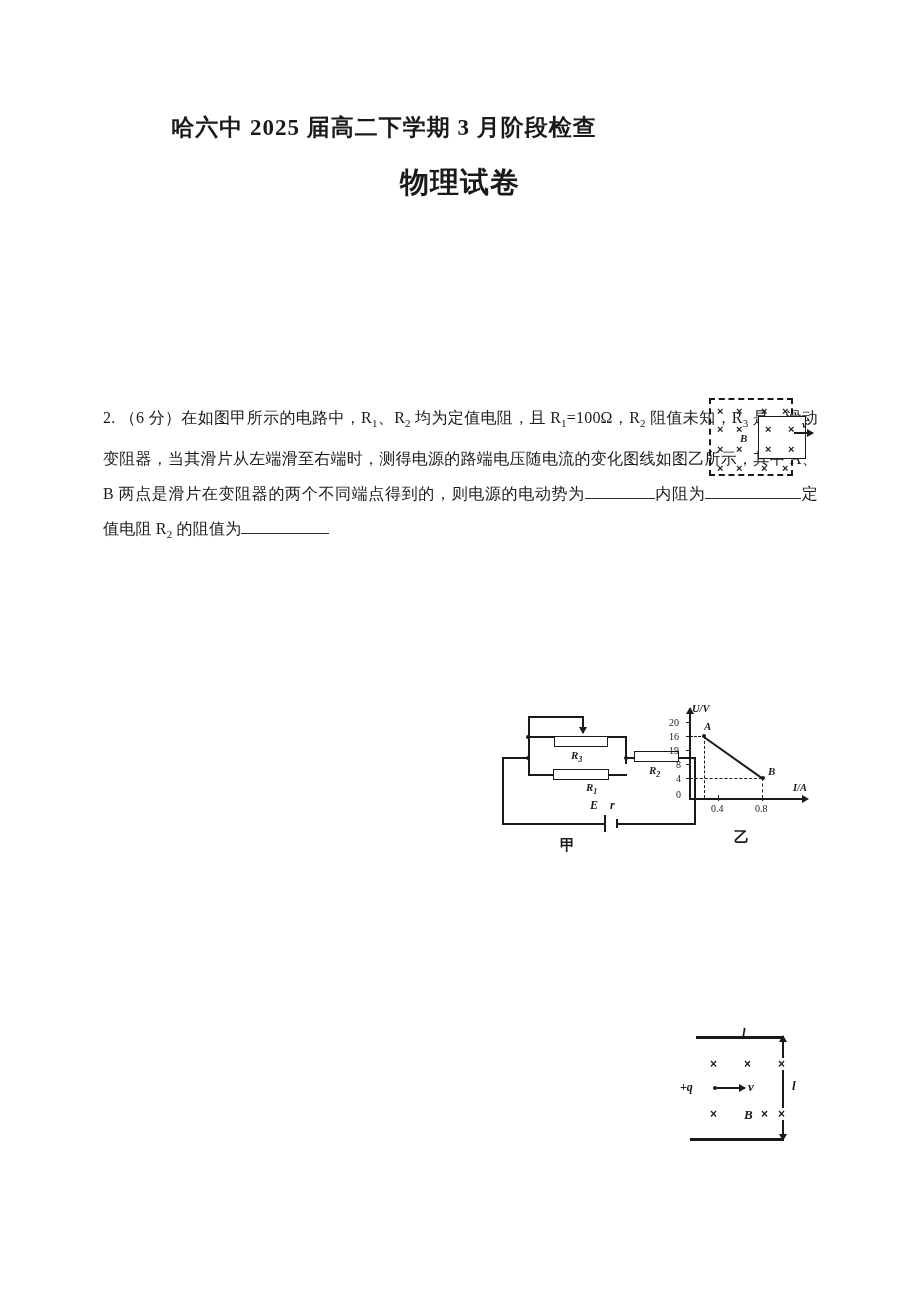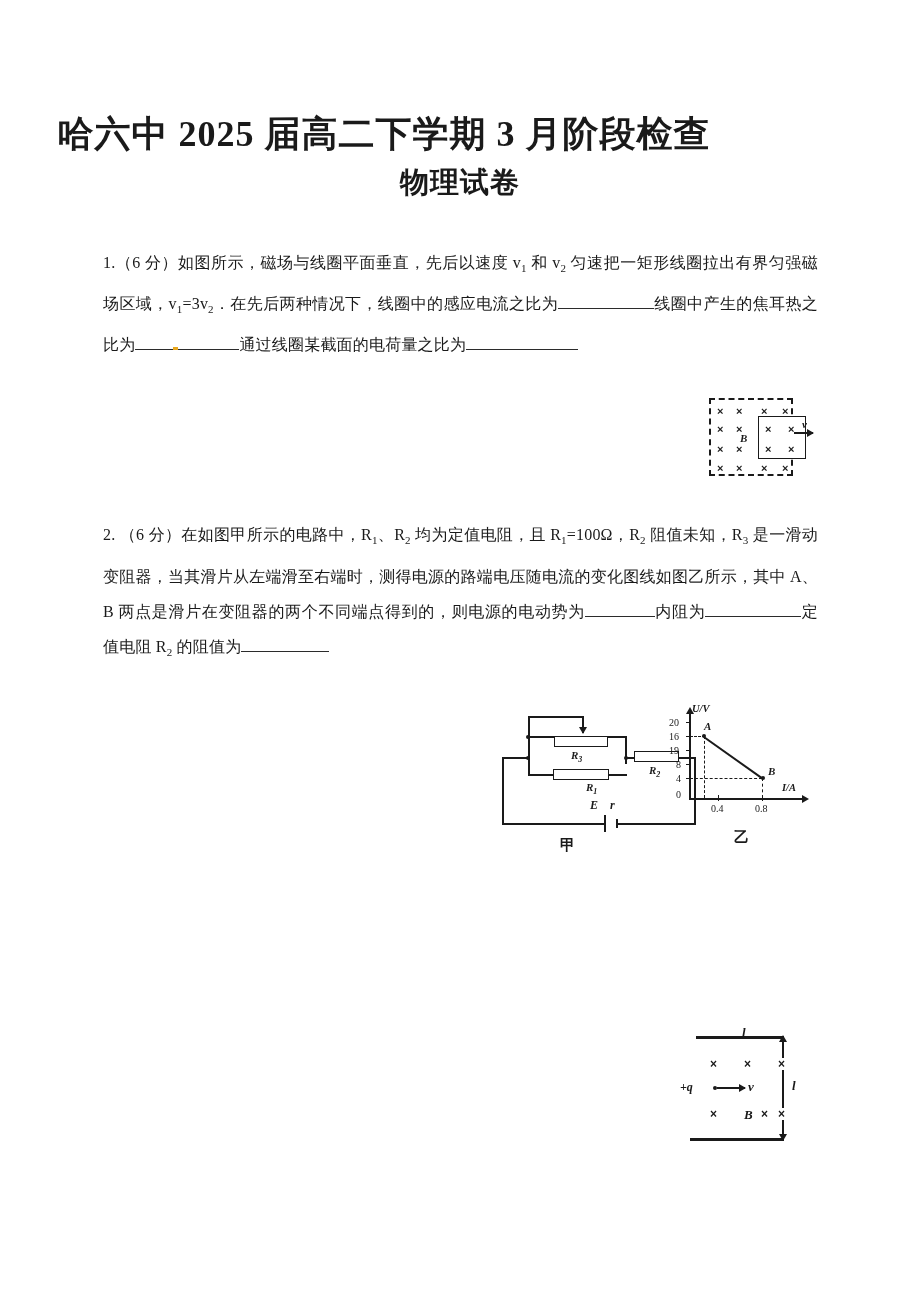--- a/index.html
+++ b/index.html
@@ -48,21 +48,21 @@
     z-index: 0;
   }
 
   
   .doc-title {
     position: absolute;
     top: 116px;
     left: 0;
     width: 768px;
     text-align: center;
-    font-size: 36px;
+    font-size: 23px;
     font-weight: bold;
     letter-spacing: 1px;
     line-height: 1.0;
   }
   .doc-subtitle {
     position: absolute;
     top: 168px;
     left: 0;
     width: 920px;
     text-align: center;
@@ -397,25 +397,20 @@
 <div class="page">
 
   <div class="watermark-2"></div>
 
   <div class="doc-title">哈六中 2025 届高二下学期 3 月阶段检查</div>
   <div class="doc-subtitle">物理试卷</div>
 
   <div class="content">
 
 
-    <div class="q-block">
-      <div class="q-text">
-        <span>1.（6 分）如图所示，磁场与线圈平面垂直，先后以速度 v<sub>1</sub> 和 v<sub>2</sub> 匀速把一矩形线圈拉出有界匀强磁场区域，v<sub>1</sub>=3v<sub>2</sub>．在先后两种情况下，线圈中的感应电流之比为</span><span class="blank w1"></span><span>线圈中产生的焦耳热之比为</span><span class="blank w2 tick"></span><span>通过线圈某截面的电荷量之比为</span><span class="blank w3"></span>
-      </div>
-    </div>
 
     <div style="height:155px"></div>
 
     <div class="q-block">
       <div class="q-text">
         <span>2.  （6 分）在如图甲所示的电路中，R<sub>1</sub>、R<sub>2</sub> 均为定值电阻，且 R<sub>1</sub>=100Ω，R<sub>2</sub> 阻值未知，R<sub>3</sub> 是一滑动变阻器，当其滑片从左端滑至右端时，测得电源的路端电压随电流的变化图线如图乙所示，其中 A、B 两点是滑片在变阻器的两个不同端点得到的，则电源的电动势为</span><span class="blank w4"></span><span>内阻为</span><span class="blank w1"></span><span>定值电阻 R<sub>2</sub> 的阻值为</span><span class="blank w5"></span>
       </div>
     </div>
 
     <div style="height:215px"></div>
@@ -499,21 +494,21 @@
 
   <div class="fig-row" id="fig-graph">
 
     <div class="axis" style="left:31px; top:8px; width:1.8px; height:86px;"></div>
     <div class="arrowhead-up" style="left:28px; top:1px;"></div>
 
     <div class="axis" style="left:31px; top:92px; width:115px; height:1.8px;"></div>
     <div class="arrowhead-right" style="left:144px; top:89px;"></div>
 
     <div class="axname" style="left:34px; top:-3px;">U/V</div>
-    <div class="axname" style="left:124px; top:76px;">I/A</div>
+    <div class="axname" style="left:135px; top:76px;">I/A</div>
 
     <div class="ylab" style="left:11px; top:11px;">20</div>
     <div class="ylab" style="left:11px; top:25px;">16</div>
     <div class="ylab" style="left:11px; top:39px;">19</div>
     <div class="ylab" style="left:18px; top:53px;">8</div>
     <div class="ylab" style="left:18px; top:67px;">4</div>
     <div class="ylab" style="left:18px; top:83px;">0</div>
 
     <div class="tick" style="left:28px; top:16px; width:5px; height:1.4px;"></div>
     <div class="tick" style="left:28px; top:30px; width:5px; height:1.4px;"></div>

